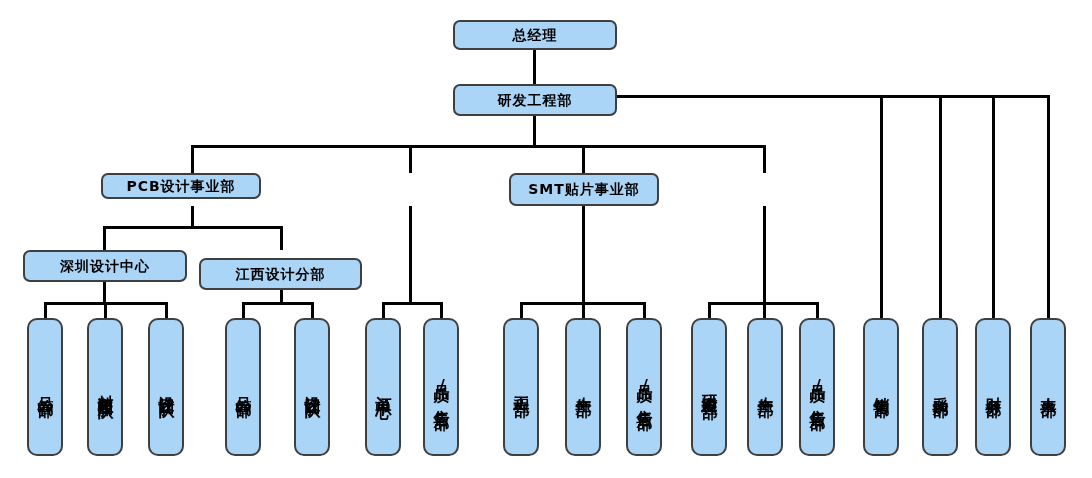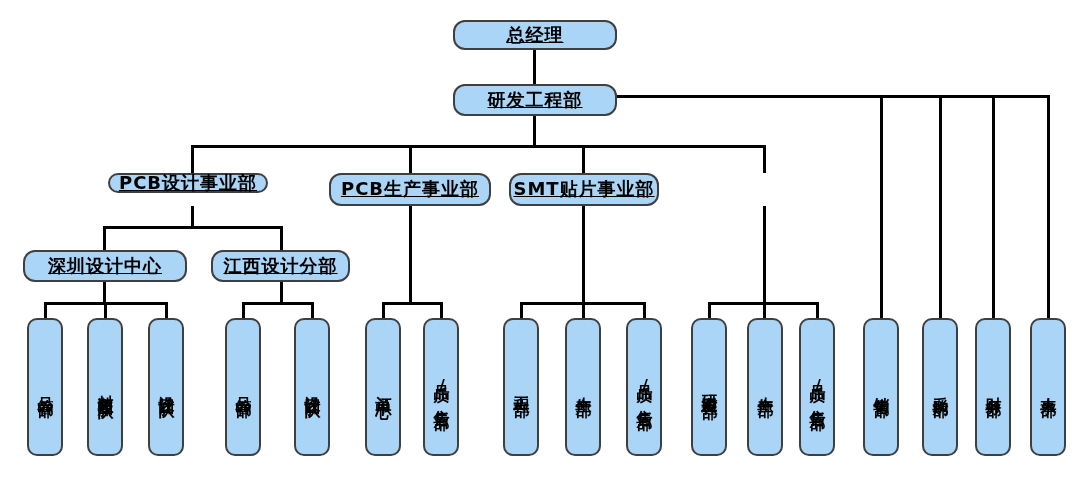--- a/index.html
+++ b/index.html
@@ -18,24 +18,23 @@
     border: 2px solid var(--box-border, #3f3f3f);
     display: flex;
     align-items: center;
     justify-content: center;
     font-weight: bold;
     color: #000000;
     line-height: 1.05;
     white-space: nowrap;
   }
   .node.h {
-    border-radius: 12px;
-    font-size: 18px;
+    border-radius: 7px;
+    font-size: 14px;
     letter-spacing: 1px;
-    text-decoration: underline;
   }
   .node.v {
     border-radius: 10px;
     font-size: 16px;
     writing-mode: vertical-lr;
     text-orientation: upright;
     letter-spacing: 2px;
     white-space: normal;
   }
   .edge {
@@ -79,25 +78,24 @@
     <div class="edge" style="left: 582px; top: 206px; width: 3px; height: 112px;"></div>
     <div class="edge" style="left: 520px; top: 302px; width: 126px; height: 3px;"></div>
     <div class="edge" style="left: 520px; top: 302px; width: 3px; height: 16px;"></div>
     <div class="edge" style="left: 643px; top: 302px; width: 3px; height: 16px;"></div>
     <div class="edge" style="left: 763px; top: 206px; width: 3px; height: 112px;"></div>
     <div class="edge" style="left: 708px; top: 302px; width: 111px; height: 3px;"></div>
     <div class="edge" style="left: 708px; top: 302px; width: 3px; height: 16px;"></div>
     <div class="edge" style="left: 816px; top: 302px; width: 3px; height: 16px;"></div>
     <div class="node h" style="left: 453px; top: 20px; width: 164px; height: 30px;">总经理</div>
     <div class="node h" style="left: 453px; top: 84px; width: 164px; height: 32px;">研发工程部</div>
-    <div class="node h" style="left: 108px; top: 173px; width: 160px; height: 20px;">PCB设计事业部</div>
-    <div class="node h" style="left: 329px; top: 173px; width: 162px; height: 33px;">PCB生产事业部</div>
+    <div class="node h" style="left: 101px; top: 173px; width: 160px; height: 26px;">PCB设计事业部</div>
     <div class="node h" style="left: 509px; top: 173px; width: 150px; height: 33px;">SMT贴片事业部</div>
     <div class="node h" style="left: 23px; top: 250px; width: 164px; height: 32px; text-align: right;">深圳设计中心</div>
-    <div class="node h" style="left: 199px; top: 250px; width: 139px; height: 32px; margin-left: 12px;">江西设计分部</div>
+    <div class="node h" style="left: 199px; top: 258px; width: 163px; height: 32px;">江西设计分部</div>
     <div class="node v" style="left: 27px; top: 318px; width: 36px; height: 138px;">品管部</div>
     <div class="node v" style="left: 87px; top: 318px; width: 36px; height: 138px;">封装库团队</div>
     <div class="node v" style="left: 148px; top: 318px; width: 36px; height: 138px;">设计团队</div>
     <div class="node v" style="left: 225px; top: 318px; width: 36px; height: 138px;">品管部</div>
     <div class="node v" style="left: 294px; top: 318px; width: 36px; height: 138px;">设计团队</div>
     <div class="node v" style="left: 365px; top: 318px; width: 36px; height: 138px;">订单中心</div>
     <div class="node v" style="left: 423px; top: 318px; width: 36px; height: 138px;">品质/售后部</div>
     <div class="node v" style="left: 503px; top: 318px; width: 36px; height: 138px;">工程部</div>
     <div class="node v" style="left: 565px; top: 318px; width: 36px; height: 138px;">生产部</div>
     <div class="node v" style="left: 626px; top: 318px; width: 36px; height: 138px;">品质/售后部</div>

